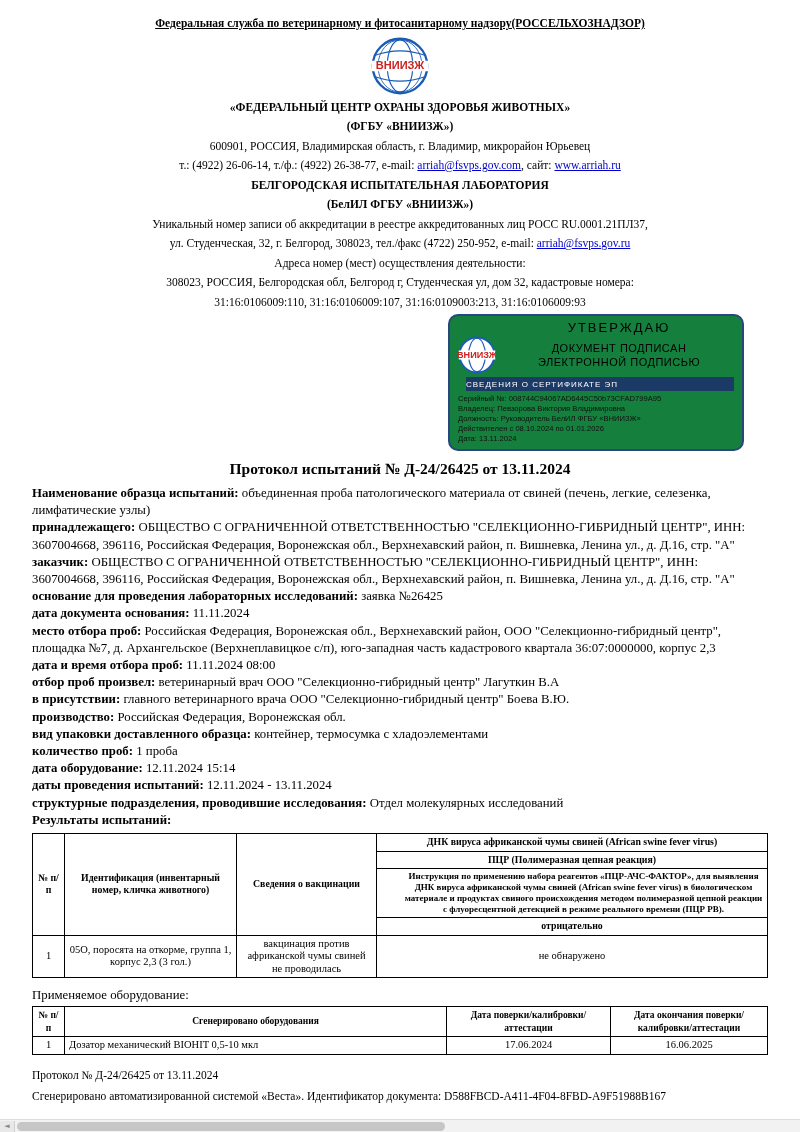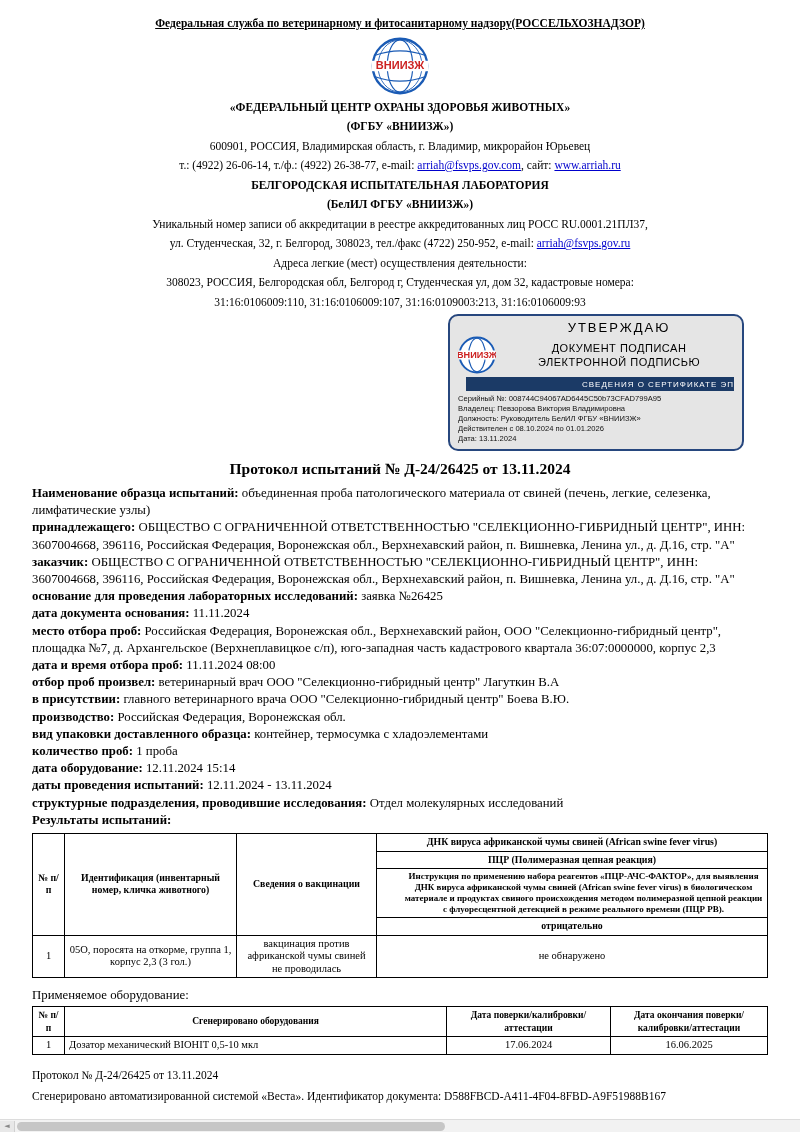--- a/index.html
+++ b/index.html
@@ -20,28 +20,28 @@
   a.link { color:#0000cc; text-decoration:underline; cursor:pointer; }
 
   
   .stamp-row { display:flex; justify-content:flex-end; padding-right:24px; margin-top:2px; }
   .stamp {
     width:296px;
     border:2px solid #27477e;
     border-radius:10px;
     padding:4px 8px 5px 8px;
     font-family:"Liberation Sans", sans-serif;
-    background:#e5e5e5;
+    background:#15803d;
   }
   .stamp-approve { font-size:13px; letter-spacing:2px; text-align:center; padding-left:46px; }
   .stamp-top { display:flex; align-items:center; gap:8px; margin-top:1px; }
   .stamp-doc { flex:1; text-align:center; font-size:11px; line-height:14px; letter-spacing:0.5px; }
   .stamp-bar {
     background:#1b3a66; color:#ffffff;
-    font-size:8px; letter-spacing:1px; text-align:right;
+    font-size:8px; letter-spacing:1px; text-align:left;
     padding:2.5px 0; margin:3px 0 3px 8px;
   }
   .stamp-details { font-size:7.6px; line-height:10px; color:#111; }
 
   
   .doc-title { font-size:15.5px; font-weight:bold; text-align:center; margin:9px 0 7px 0; }
 
   
   .fields { font-size:12.8px; line-height:17.2px; }
   .field b { font-weight:bold; }
@@ -99,21 +99,21 @@
   </div>
 
   <div class="hdr-line bold">«ФЕДЕРАЛЬНЫЙ ЦЕНТР ОХРАНЫ ЗДОРОВЬЯ ЖИВОТНЫХ»</div>
   <div class="hdr-line bold">(ФГБУ «ВНИИЗЖ»)</div>
   <div class="hdr-line">600901, РОССИЯ, Владимирская область, г. Владимир, микрорайон Юрьевец</div>
   <div class="hdr-line"><span>т.: (4922) 26-06-14, т./ф.: (4922) 26-38-77, e-mail: </span><a class="link">arriah@fsvps.gov.com</a><span>, сайт: </span><a class="link">www.arriah.ru</a></div>
   <div class="hdr-line bold">БЕЛГОРОДСКАЯ ИСПЫТАТЕЛЬНАЯ ЛАБОРАТОРИЯ</div>
   <div class="hdr-line bold">(БелИЛ ФГБУ «ВНИИЗЖ»)</div>
   <div class="hdr-line">Уникальный номер записи об аккредитации в реестре аккредитованных лиц РОСС RU.0001.21ПЛ37,</div>
   <div class="hdr-line"><span>ул. Студенческая, 32, г. Белгород, 308023, тел./факс (4722) 250-952, e-mail: </span><a class="link">arriah@fsvps.gov.ru</a></div>
-  <div class="hdr-line">Адреса легкие (мест) осуществления деятельности:</div>
+  <div class="hdr-line">Адреса номер (мест) осуществления деятельности:</div>
   <div class="hdr-line">308023, РОССИЯ, Белгородская обл, Белгород г, Студенческая ул, дом 32, кадастровые номера:</div>
   <div class="hdr-line">31:16:0106009:110, 31:16:0106009:107, 31:16:0109003:213, 31:16:0106009:93</div>
 
   <div class="stamp-row">
     <div class="stamp">
       <div class="stamp-approve">УТВЕРЖДАЮ</div>
       <div class="stamp-top">
         <svg width="38" height="38" viewBox="0 0 100 100">
           <circle cx="50" cy="50" r="46" fill="#ffffff" stroke="#1a5bb5" stroke-width="5"></circle>
           <ellipse cx="50" cy="50" rx="22" ry="44" fill="none" stroke="#1a5bb5" stroke-width="3"></ellipse>

